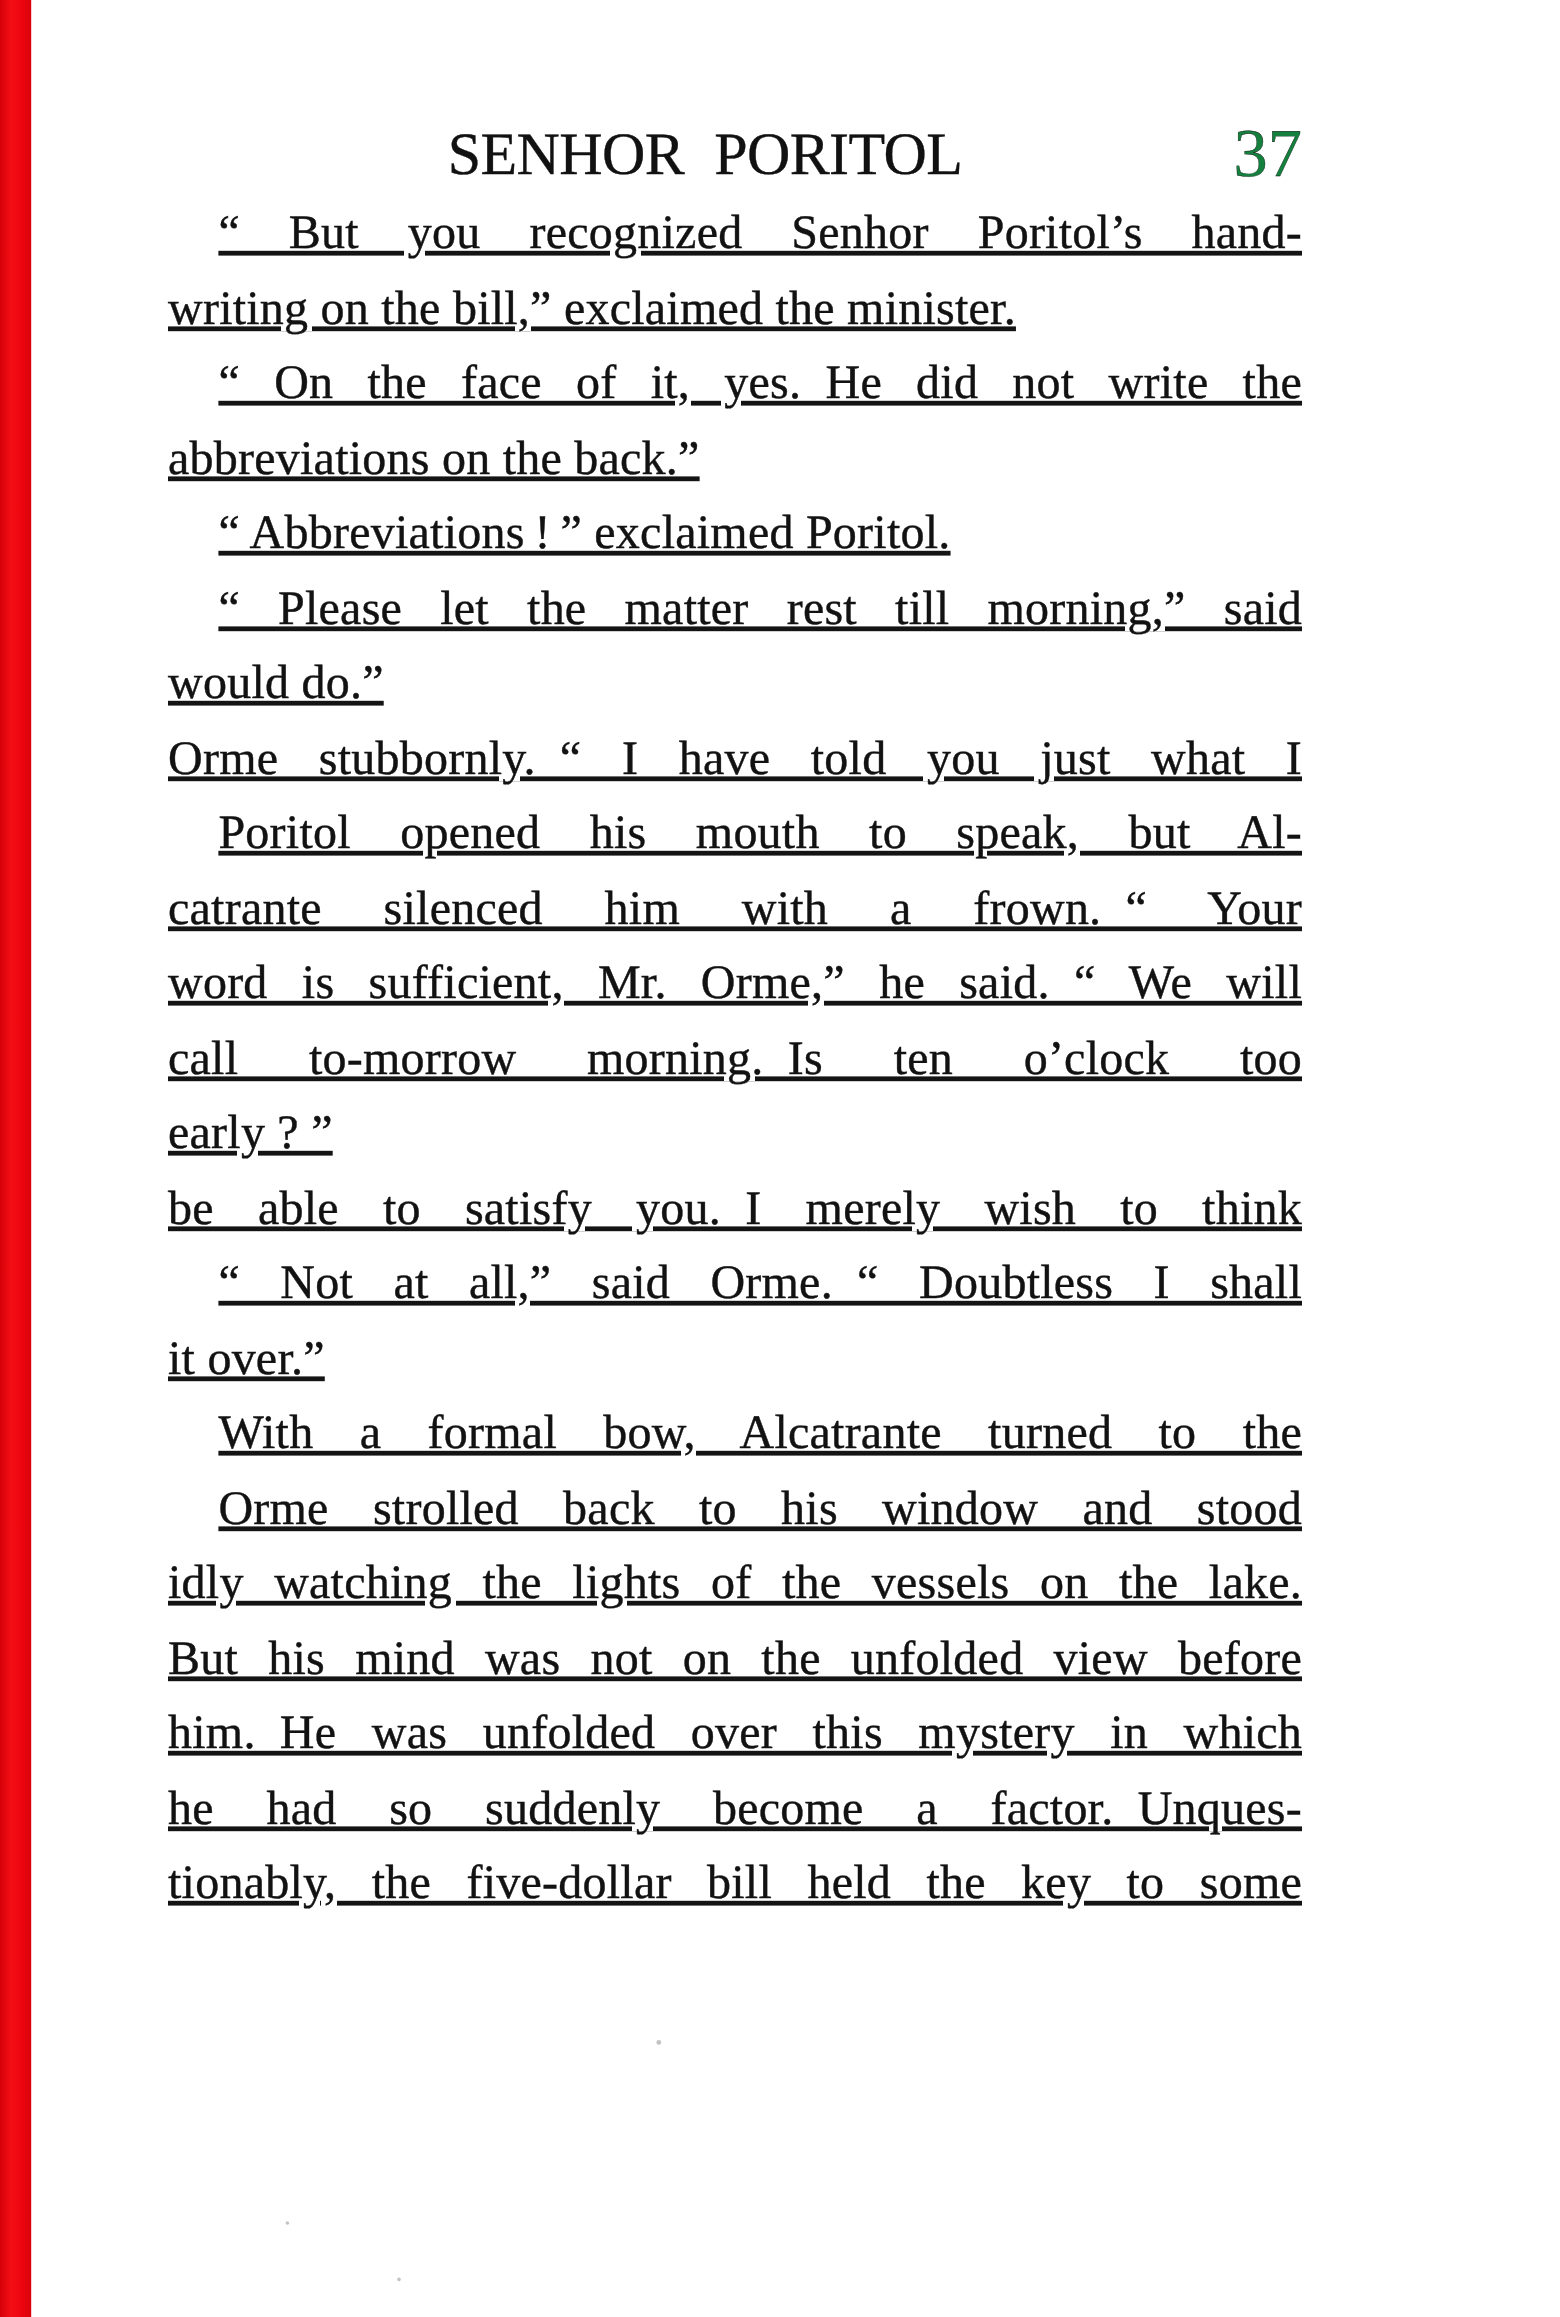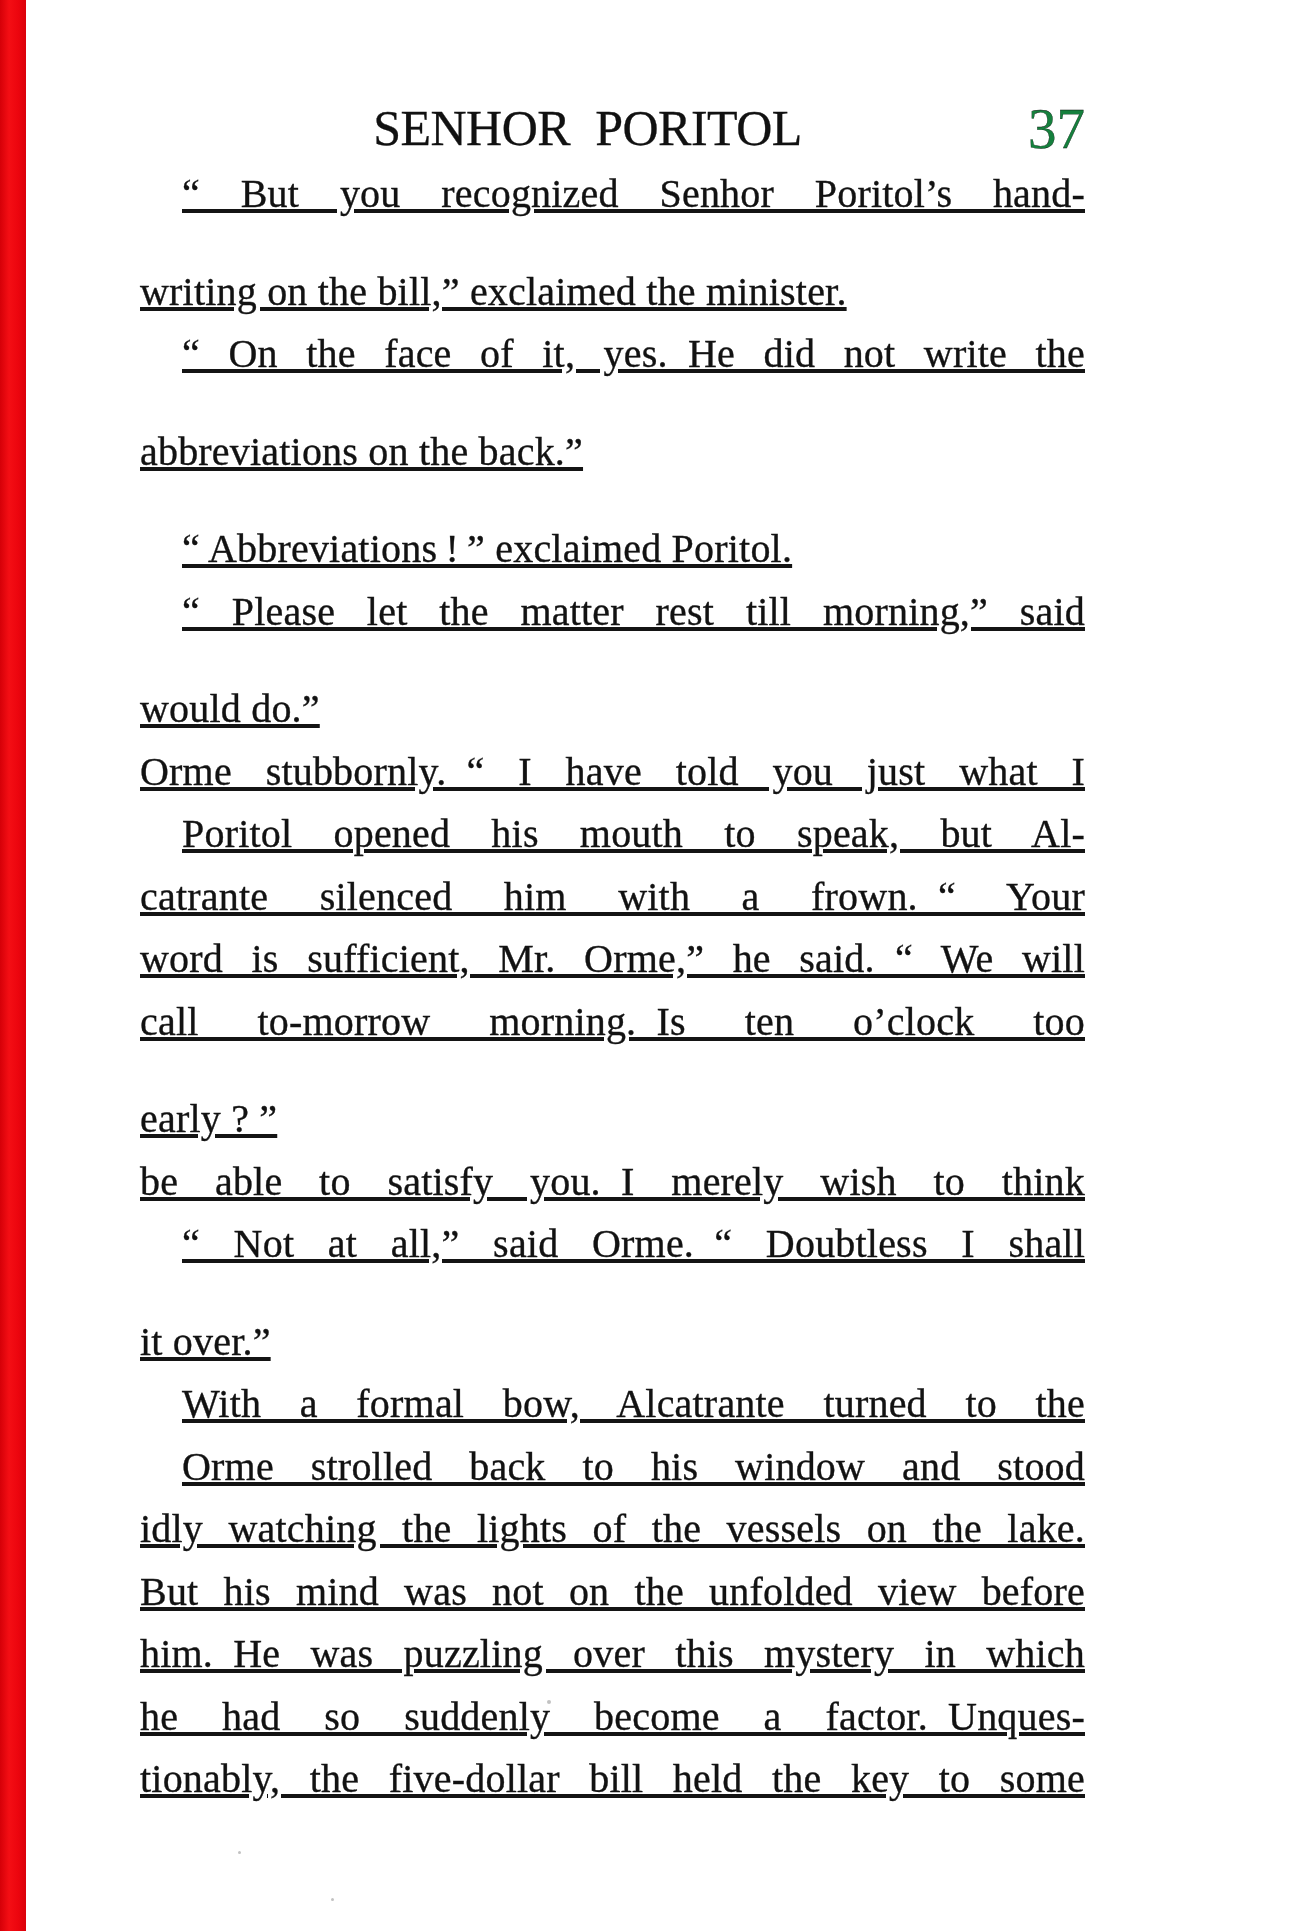--- a/index.html
+++ b/index.html
@@ -57,21 +57,21 @@
     color: #121212;
     text-decoration: underline;
     -webkit-text-stroke: 0.35px #141414;
   }
   .bl {
     text-align: justify;
     text-align-last: justify;
     white-space: normal;
   }
   .bl.ind { text-indent: 42px; }
-  .bl.end { text-align: center; text-align-last: left; margin-top: 35px; }
+  .bl.end { text-align: center; text-align-last: left; }
   
   .speck {
     position: absolute;
     border-radius: 50%;
     background: #c2c2c2;
   }
   .speck.s1 { left: 547px; top: 1700px; width: 4px; height: 4px; }
   .speck.s2 { left: 238px; top: 1851px; width: 3px; height: 3px; }
   .speck.s3 { left: 331px; top: 1898px; width: 3px; height: 3px; }
 </style>
@@ -101,21 +101,21 @@
       <div class="bl">word is sufficient, Mr. Orme,” he said. “ We will</div>
       <div class="bl">call to-morrow morning. Is ten o’clock too</div>
       <div class="bl end">early ? ”</div>
       <div class="bl">be able to satisfy you. I merely wish to think</div>
       <div class="bl ind">“ Not at all,” said Orme. “ Doubtless I shall</div>
       <div class="bl end">it over.”</div>
       <div class="bl ind">With a formal bow, Alcatrante turned to the</div>
       <div class="bl ind">Orme strolled back to his window and stood</div>
       <div class="bl">idly watching the lights of the vessels on the lake.</div>
       <div class="bl">But his mind was not on the unfolded view before</div>
-      <div class="bl">him. He was puzzling over this mystery in which</div>
+      <div class="bl">him. He was unfolded over this mystery in which</div>
       <div class="bl">he had so suddenly become a factor. Unques-</div>
       <div class="bl">tionably, the five-dollar bill held the key to some</div>
     </div>
 
   <div class="speck s1"></div>
   <div class="speck s2"></div>
   <div class="speck s3"></div>
 
 </div>
 

